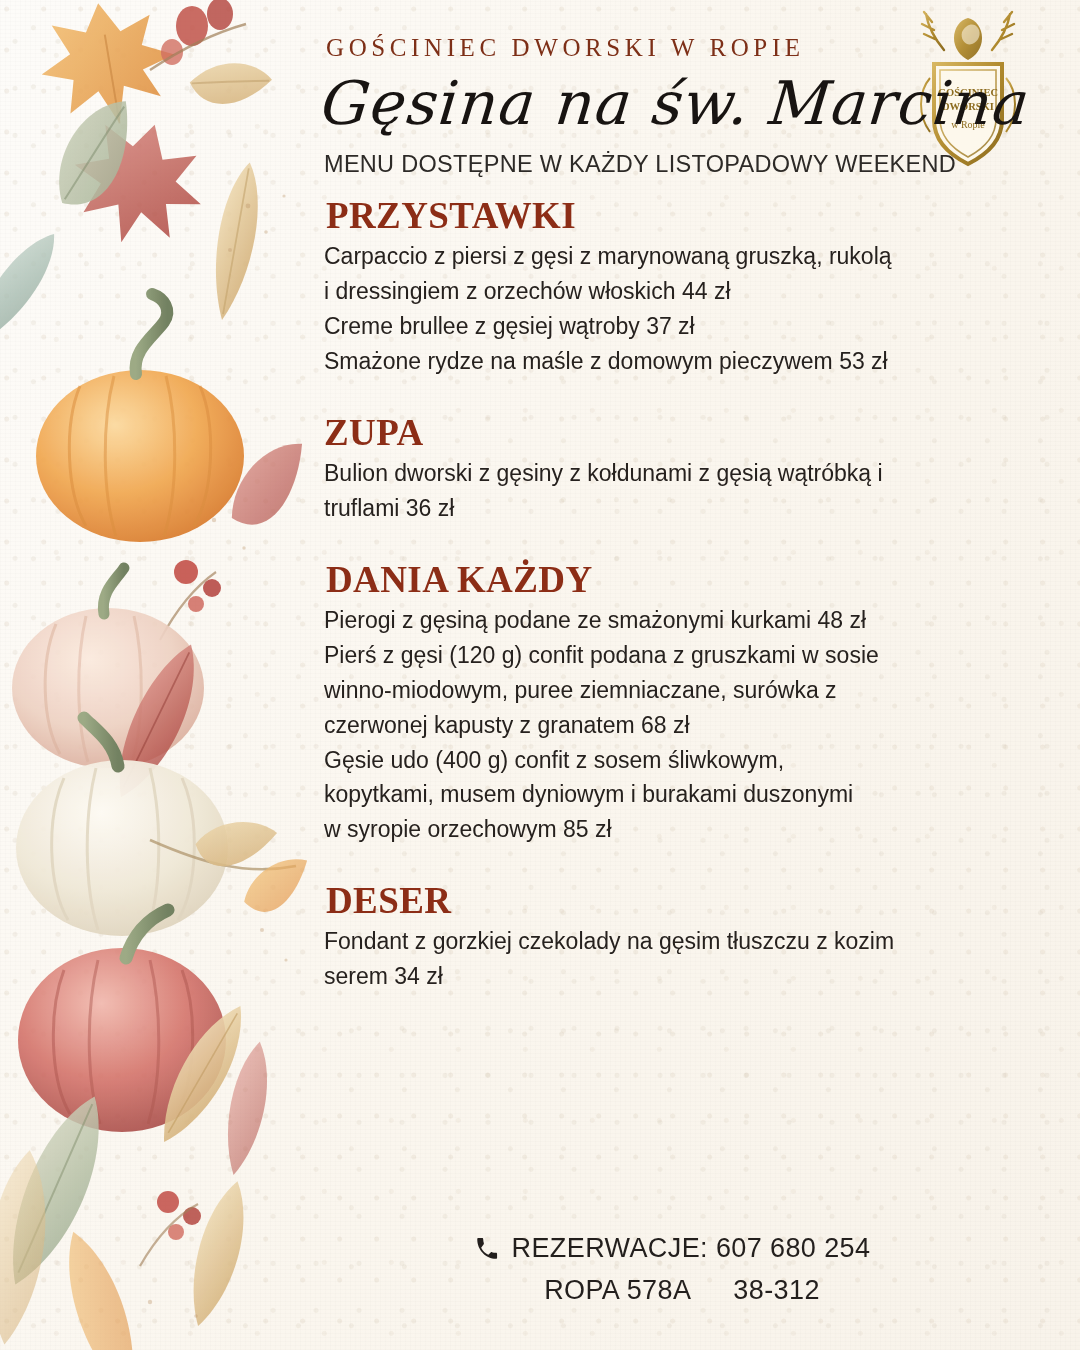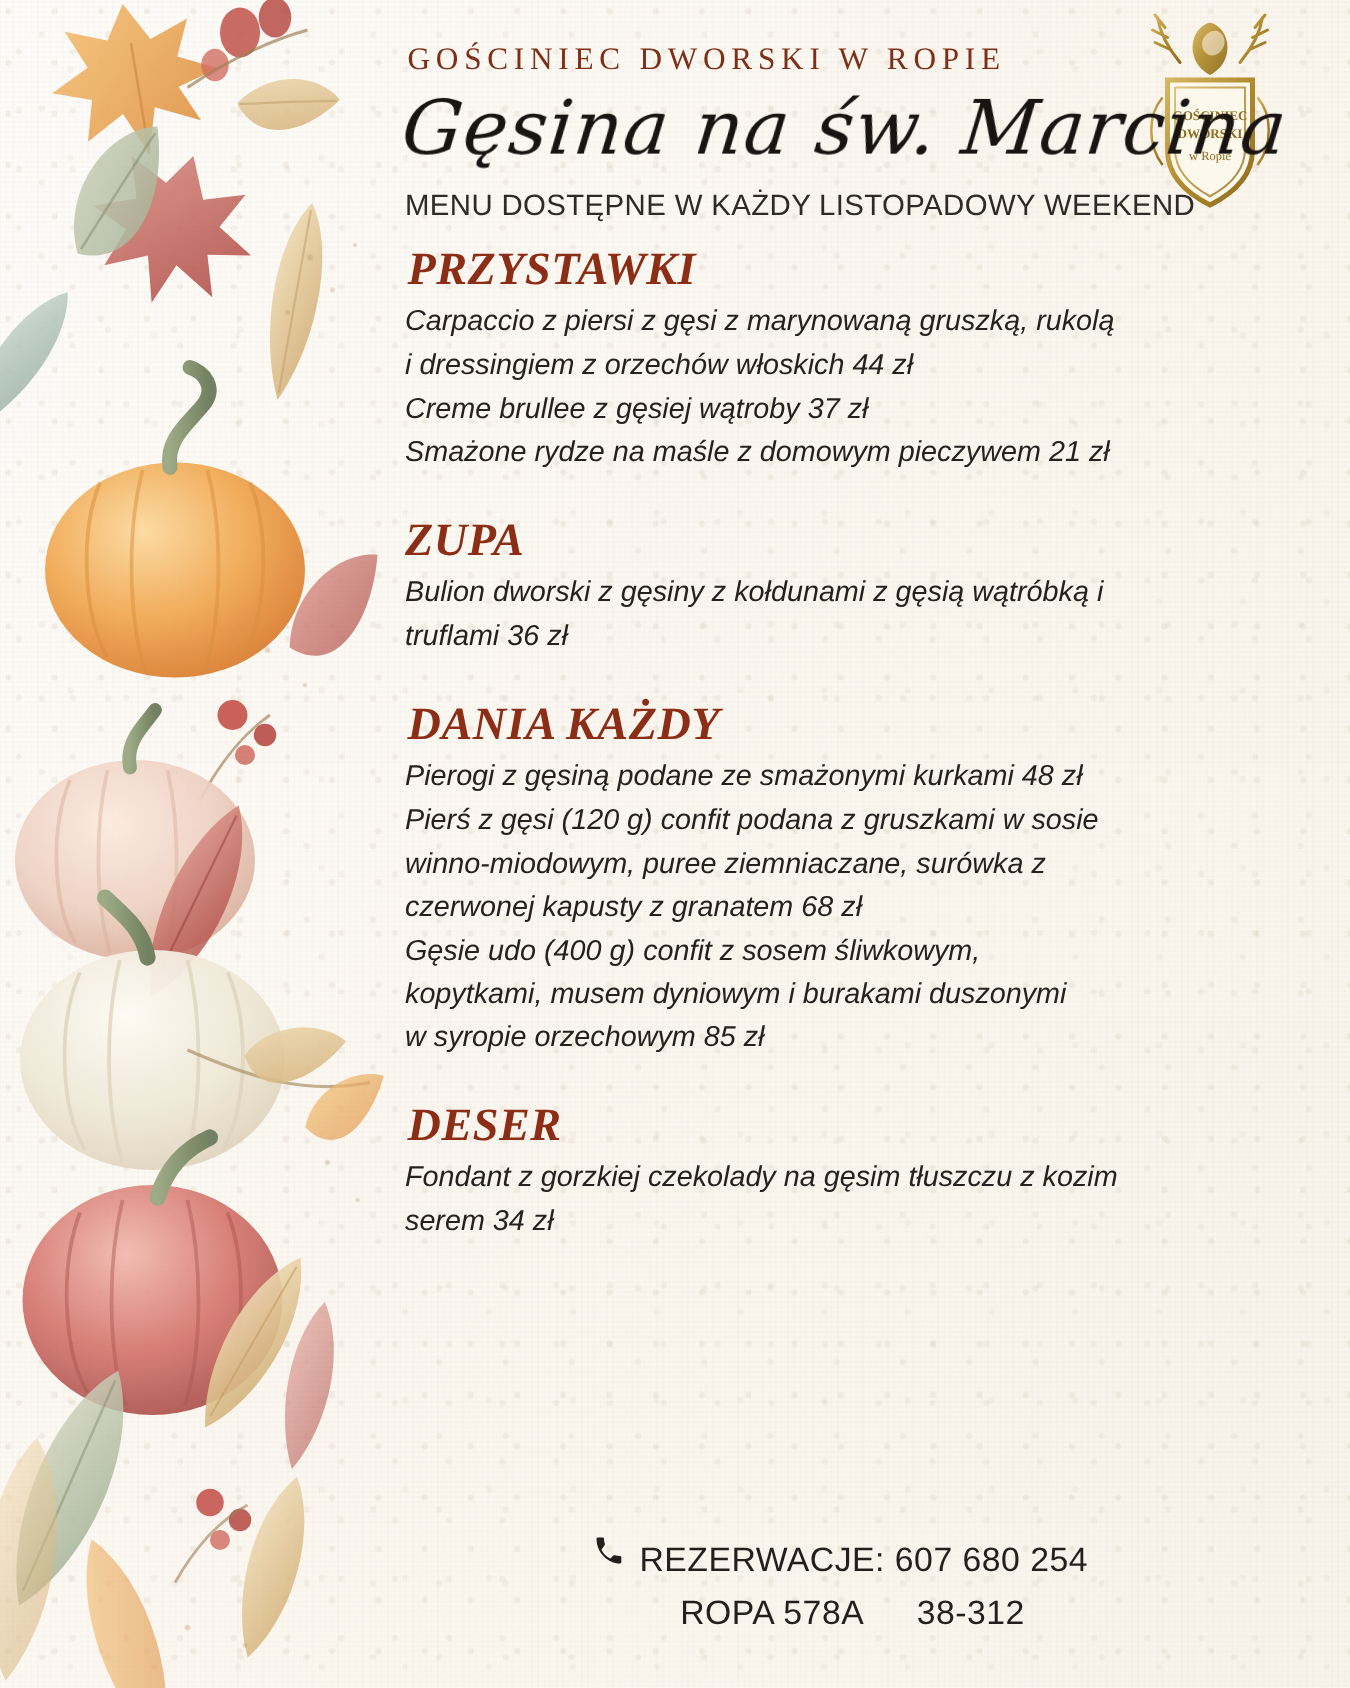--- a/index.html
+++ b/index.html
@@ -85,21 +85,20 @@
     font-size: 23.5px;
     color: #2d2a27;
     letter-spacing: 0.3px;
     margin-top: 16px;
     padding-left: 2px;
     white-space: nowrap;
   }
 
   .section {
     margin-top: 16px;
-    font-style: italic;
   }
   .section-title {
     font-family: "Liberation Serif", serif;
     font-weight: bold;
     font-size: 37px;
     color: #8c2d16;
     letter-spacing: 0.4px;
     margin-bottom: 2px;
     padding-left: 2px;
   }
@@ -123,20 +122,21 @@
     bottom: 38px;
     width: 700px;
     text-align: center;
     color: #231f1d;
   }
   .footer-row {
     font-size: 27px;
     letter-spacing: 0.4px;
     line-height: 1.55;
     display: flex;
+    align-items: center;
     justify-content: center;
     gap: 12px;
   }
   .footer-row.second { padding-left: 20px; }
   .phone-icon { display: inline-block; line-height: 0; }
 
   
   .crest {
     position: absolute;
     right: 48px;
@@ -387,21 +387,21 @@
 
   <div class="script-title">Gęsina na św. Marcina</div>
 
   <div class="subtitle">MENU DOSTĘPNE W KAŻDY LISTOPADOWY WEEKEND</div>
 
   <div class="section">
     <div class="section-title indent-1">PRZYSTAWKI</div>
     <div class="menu-line">Carpaccio z piersi z gęsi z marynowaną gruszką, rukolą</div>
     <div class="menu-line">i dressingiem z orzechów włoskich 44 zł</div>
     <div class="menu-line">Creme brullee z gęsiej wątroby 37 zł</div>
-    <div class="menu-line">Smażone rydze na maśle z domowym pieczywem 21 zł</div>
+    <div class="menu-line">Smażone rydze na maśle z domowym pieczywem 53 zł</div>
   </div>
 
   <div class="gap-s"></div>
 
   <div class="section">
     <div class="section-title indent-2">ZUPA</div>
     <div class="menu-line">Bulion dworski z gęsiny z kołdunami z gęsią wątróbką i</div>
     <div class="menu-line">truflami 36 zł</div>
   </div>
 

